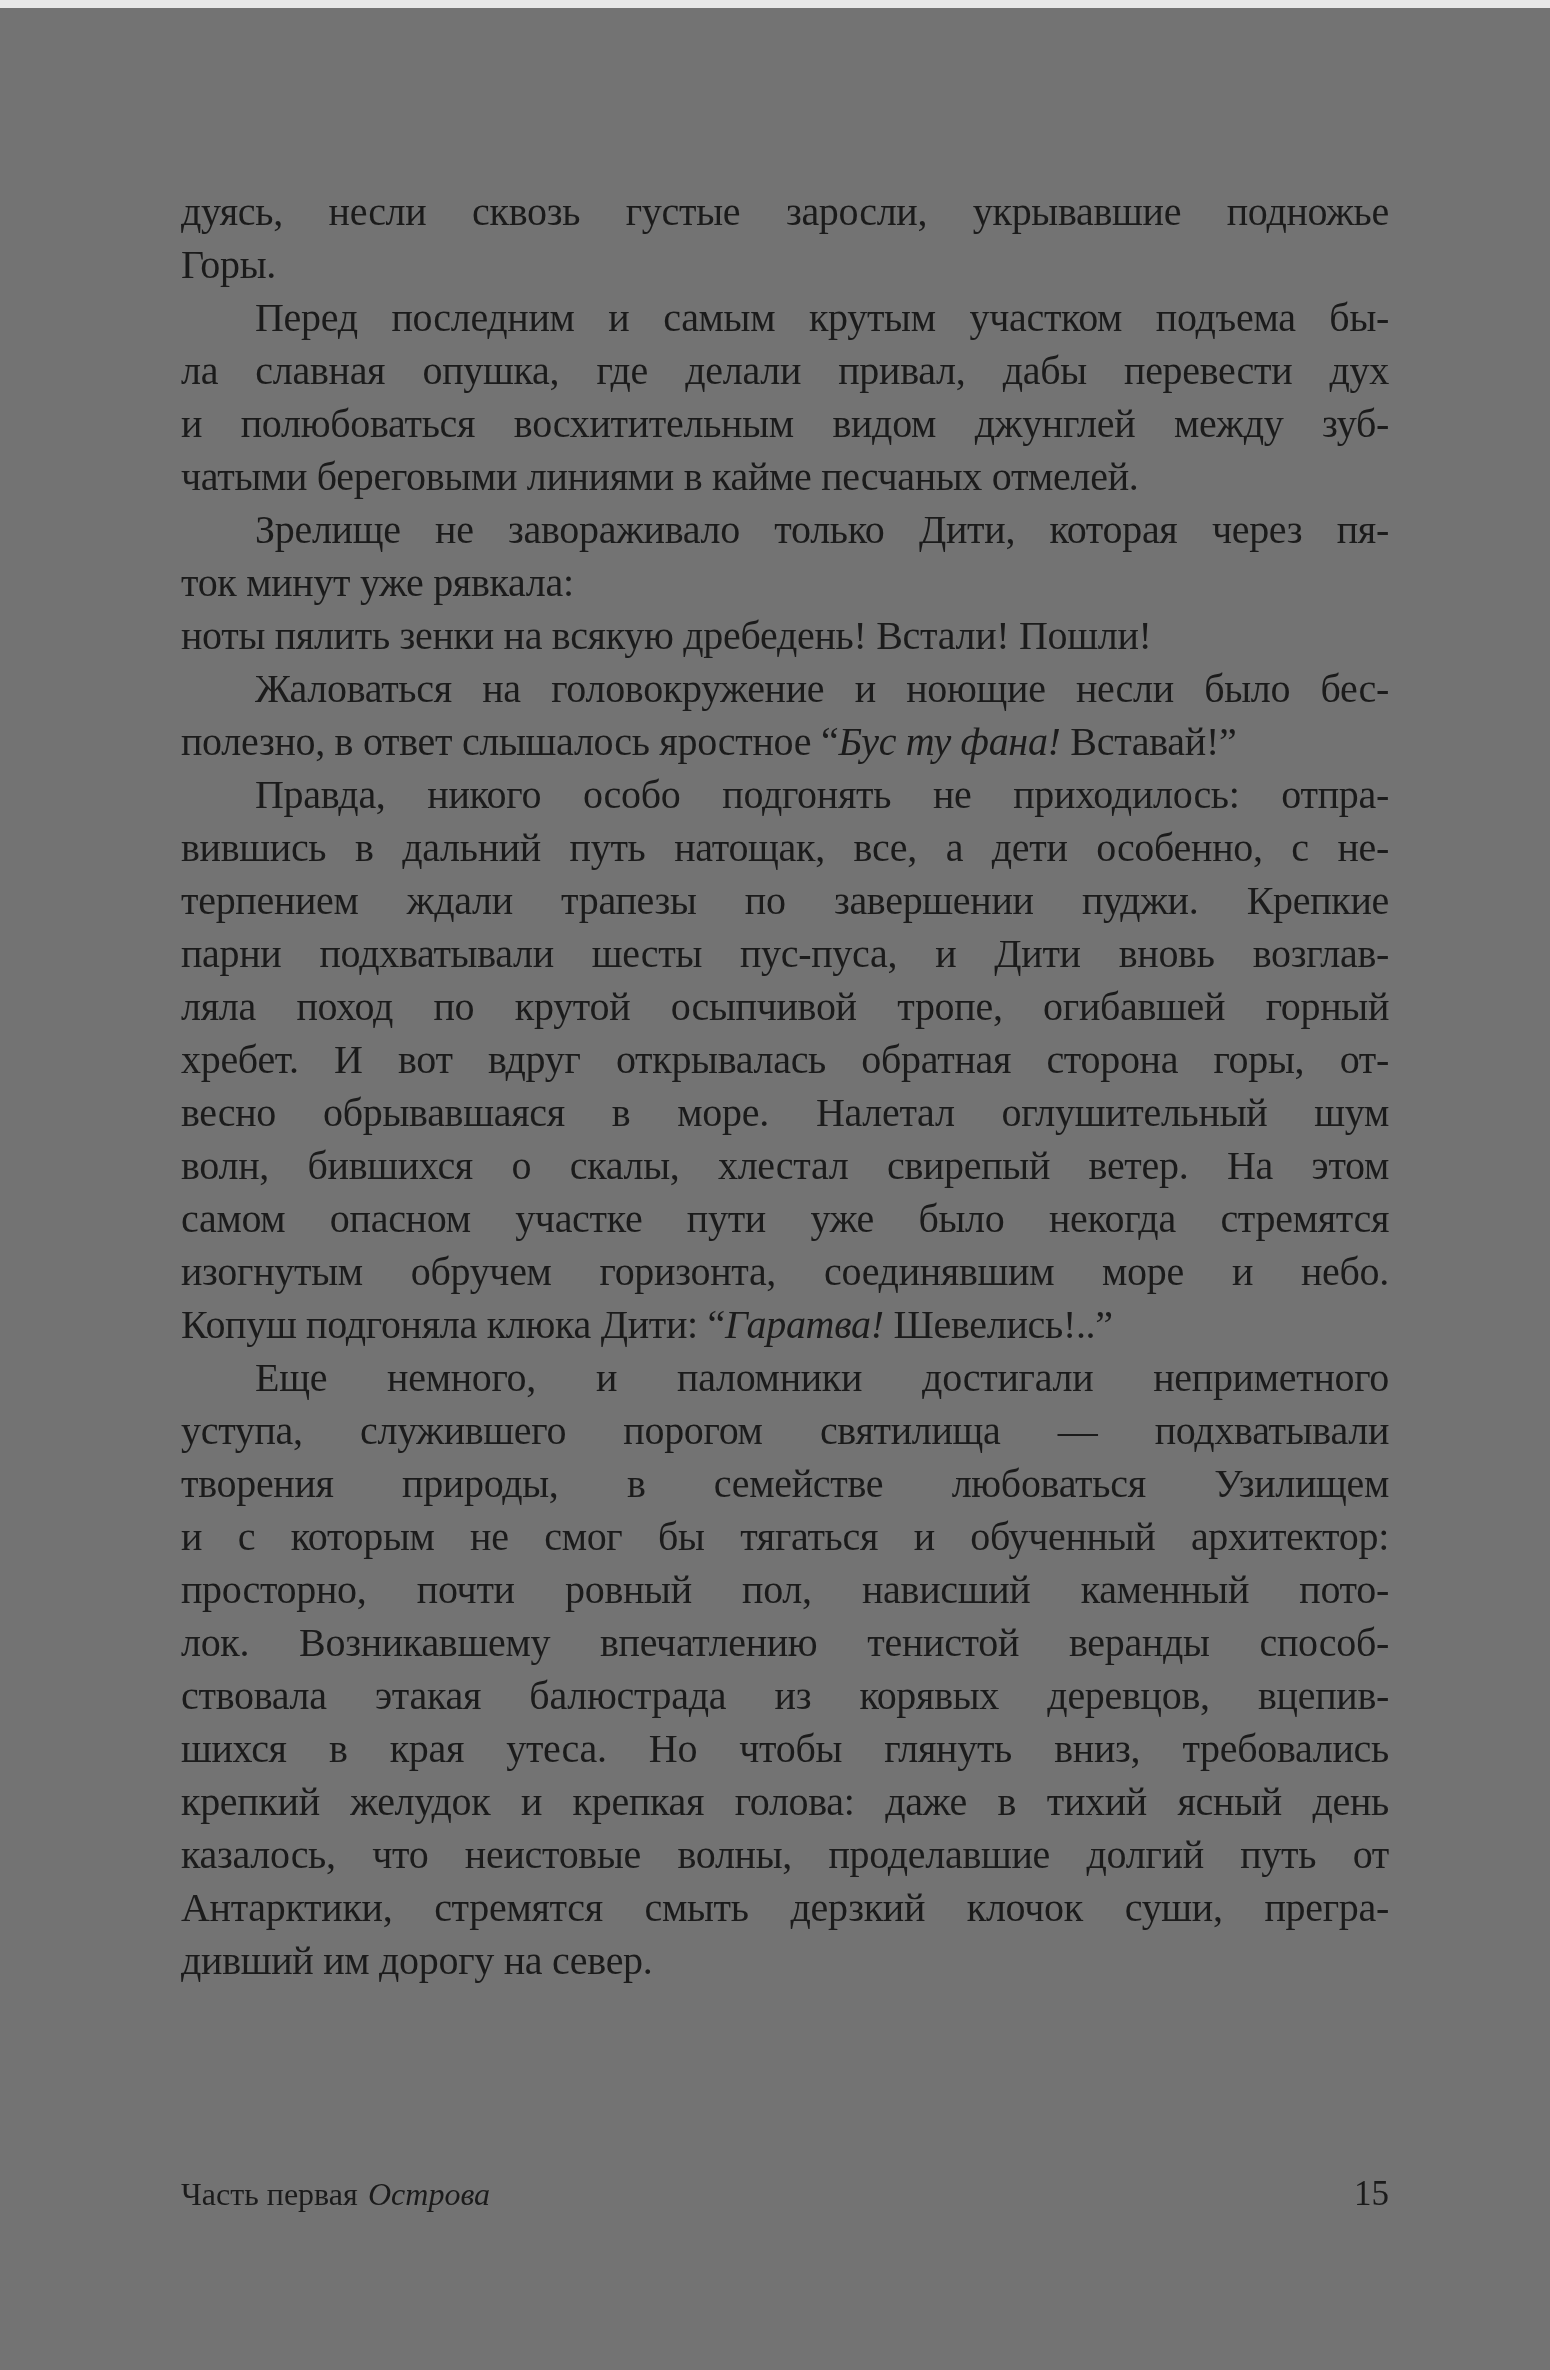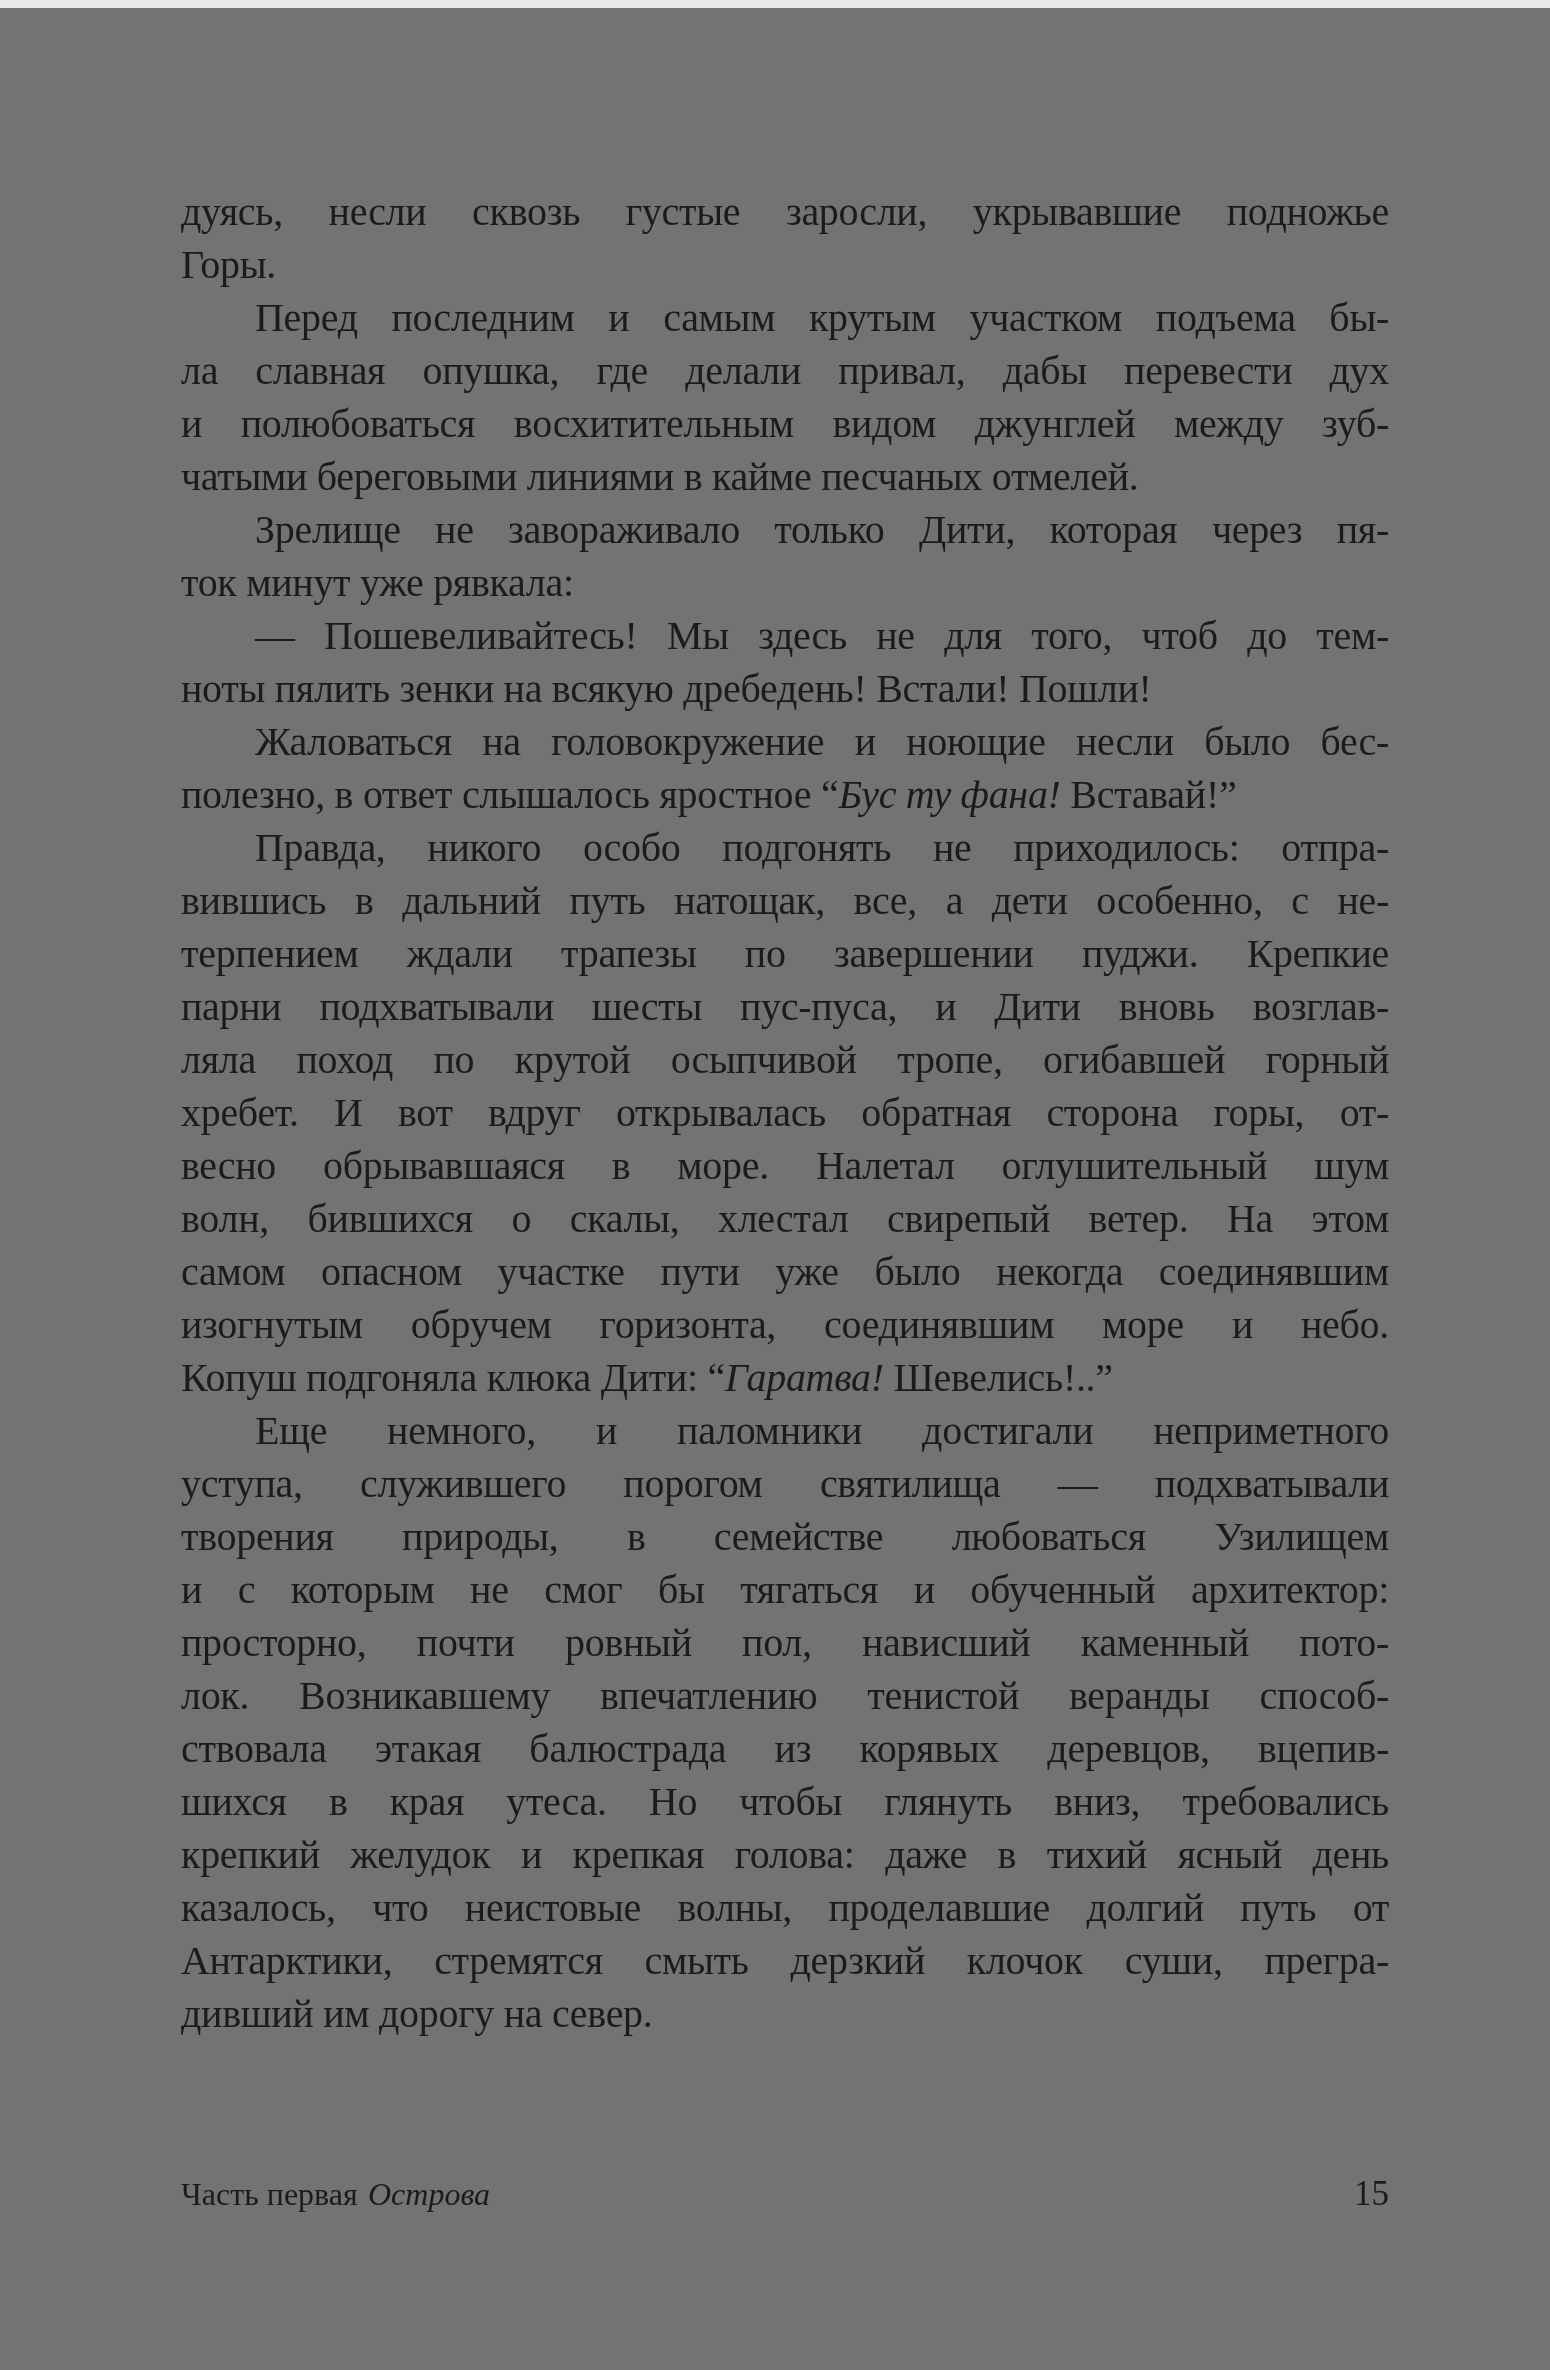--- a/index.html
+++ b/index.html
@@ -70,33 +70,32 @@
 <div class="page">
   <main class="body-text">
       <div class="line"><span>дуясь, несли сквозь густые заросли, укрывавшие подножье</span></div>
       <div class="line last"><span>Горы.</span></div>
       <div class="line indent"><span>Перед последним и самым крутым участком подъема бы-</span></div>
       <div class="line"><span>ла славная опушка, где делали привал, дабы перевести дух</span></div>
       <div class="line"><span>и полюбоваться восхитительным видом джунглей между зуб-</span></div>
       <div class="line last"><span>чатыми береговыми линиями в кайме песчаных отмелей.</span></div>
       <div class="line indent"><span>Зрелище не завораживало только Дити, которая через пя-</span></div>
       <div class="line last"><span>ток минут уже рявкала:</span></div>
-      <div class="line indent"><span>— Пошевеливайтесь! Мы здесь не для того, чтоб до тем-</span></div>
       <div class="line last"><span>ноты пялить зенки на всякую дребедень! Встали! Пошли!</span></div>
       <div class="line indent"><span>Жаловаться на головокружение и ноющие несли было бес-</span></div>
       <div class="line last"><span>полезно, в ответ слышалось яростное “</span><em>Бус ту фана!</em><span> Вставай!”</span></div>
       <div class="line indent"><span>Правда, никого особо подгонять не приходилось: отпра-</span></div>
       <div class="line"><span>вившись в дальний путь натощак, все, а дети особенно, с не-</span></div>
       <div class="line"><span>терпением ждали трапезы по завершении пуджи. Крепкие</span></div>
       <div class="line"><span>парни подхватывали шесты пус-пуса, и Дити вновь возглав-</span></div>
       <div class="line"><span>ляла поход по крутой осыпчивой тропе, огибавшей горный</span></div>
       <div class="line"><span>хребет. И вот вдруг открывалась обратная сторона горы, от-</span></div>
       <div class="line"><span>весно обрывавшаяся в море. Налетал оглушительный шум</span></div>
       <div class="line"><span>волн, бившихся о скалы, хлестал свирепый ветер. На этом</span></div>
-      <div class="line"><span>самом опасном участке пути уже было некогда соединявшим</span></div>
+      <div class="line"><span>самом опасном участке пути уже было некогда стремятся</span></div>
       <div class="line"><span>изогнутым обручем горизонта, соединявшим море и небо.</span></div>
       <div class="line last"><span>Копуш подгоняла клюка Дити: “</span><em>Гаратва!</em><span> Шевелись!..”</span></div>
       <div class="line indent"><span>Еще немного, и паломники достигали неприметного</span></div>
       <div class="line"><span>уступа, служившего порогом святилища — подхватывали</span></div>
       <div class="line"><span>творения природы, в семействе любоваться Узилищем</span></div>
       <div class="line"><span>и с которым не смог бы тягаться и обученный архитектор:</span></div>
       <div class="line"><span>просторно, почти ровный пол, нависший каменный пото-</span></div>
       <div class="line"><span>лок. Возникавшему впечатлению тенистой веранды способ-</span></div>
       <div class="line"><span>ствовала этакая балюстрада из корявых деревцов, вцепив-</span></div>
       <div class="line"><span>шихся в края утеса. Но чтобы глянуть вниз, требовались</span></div>

